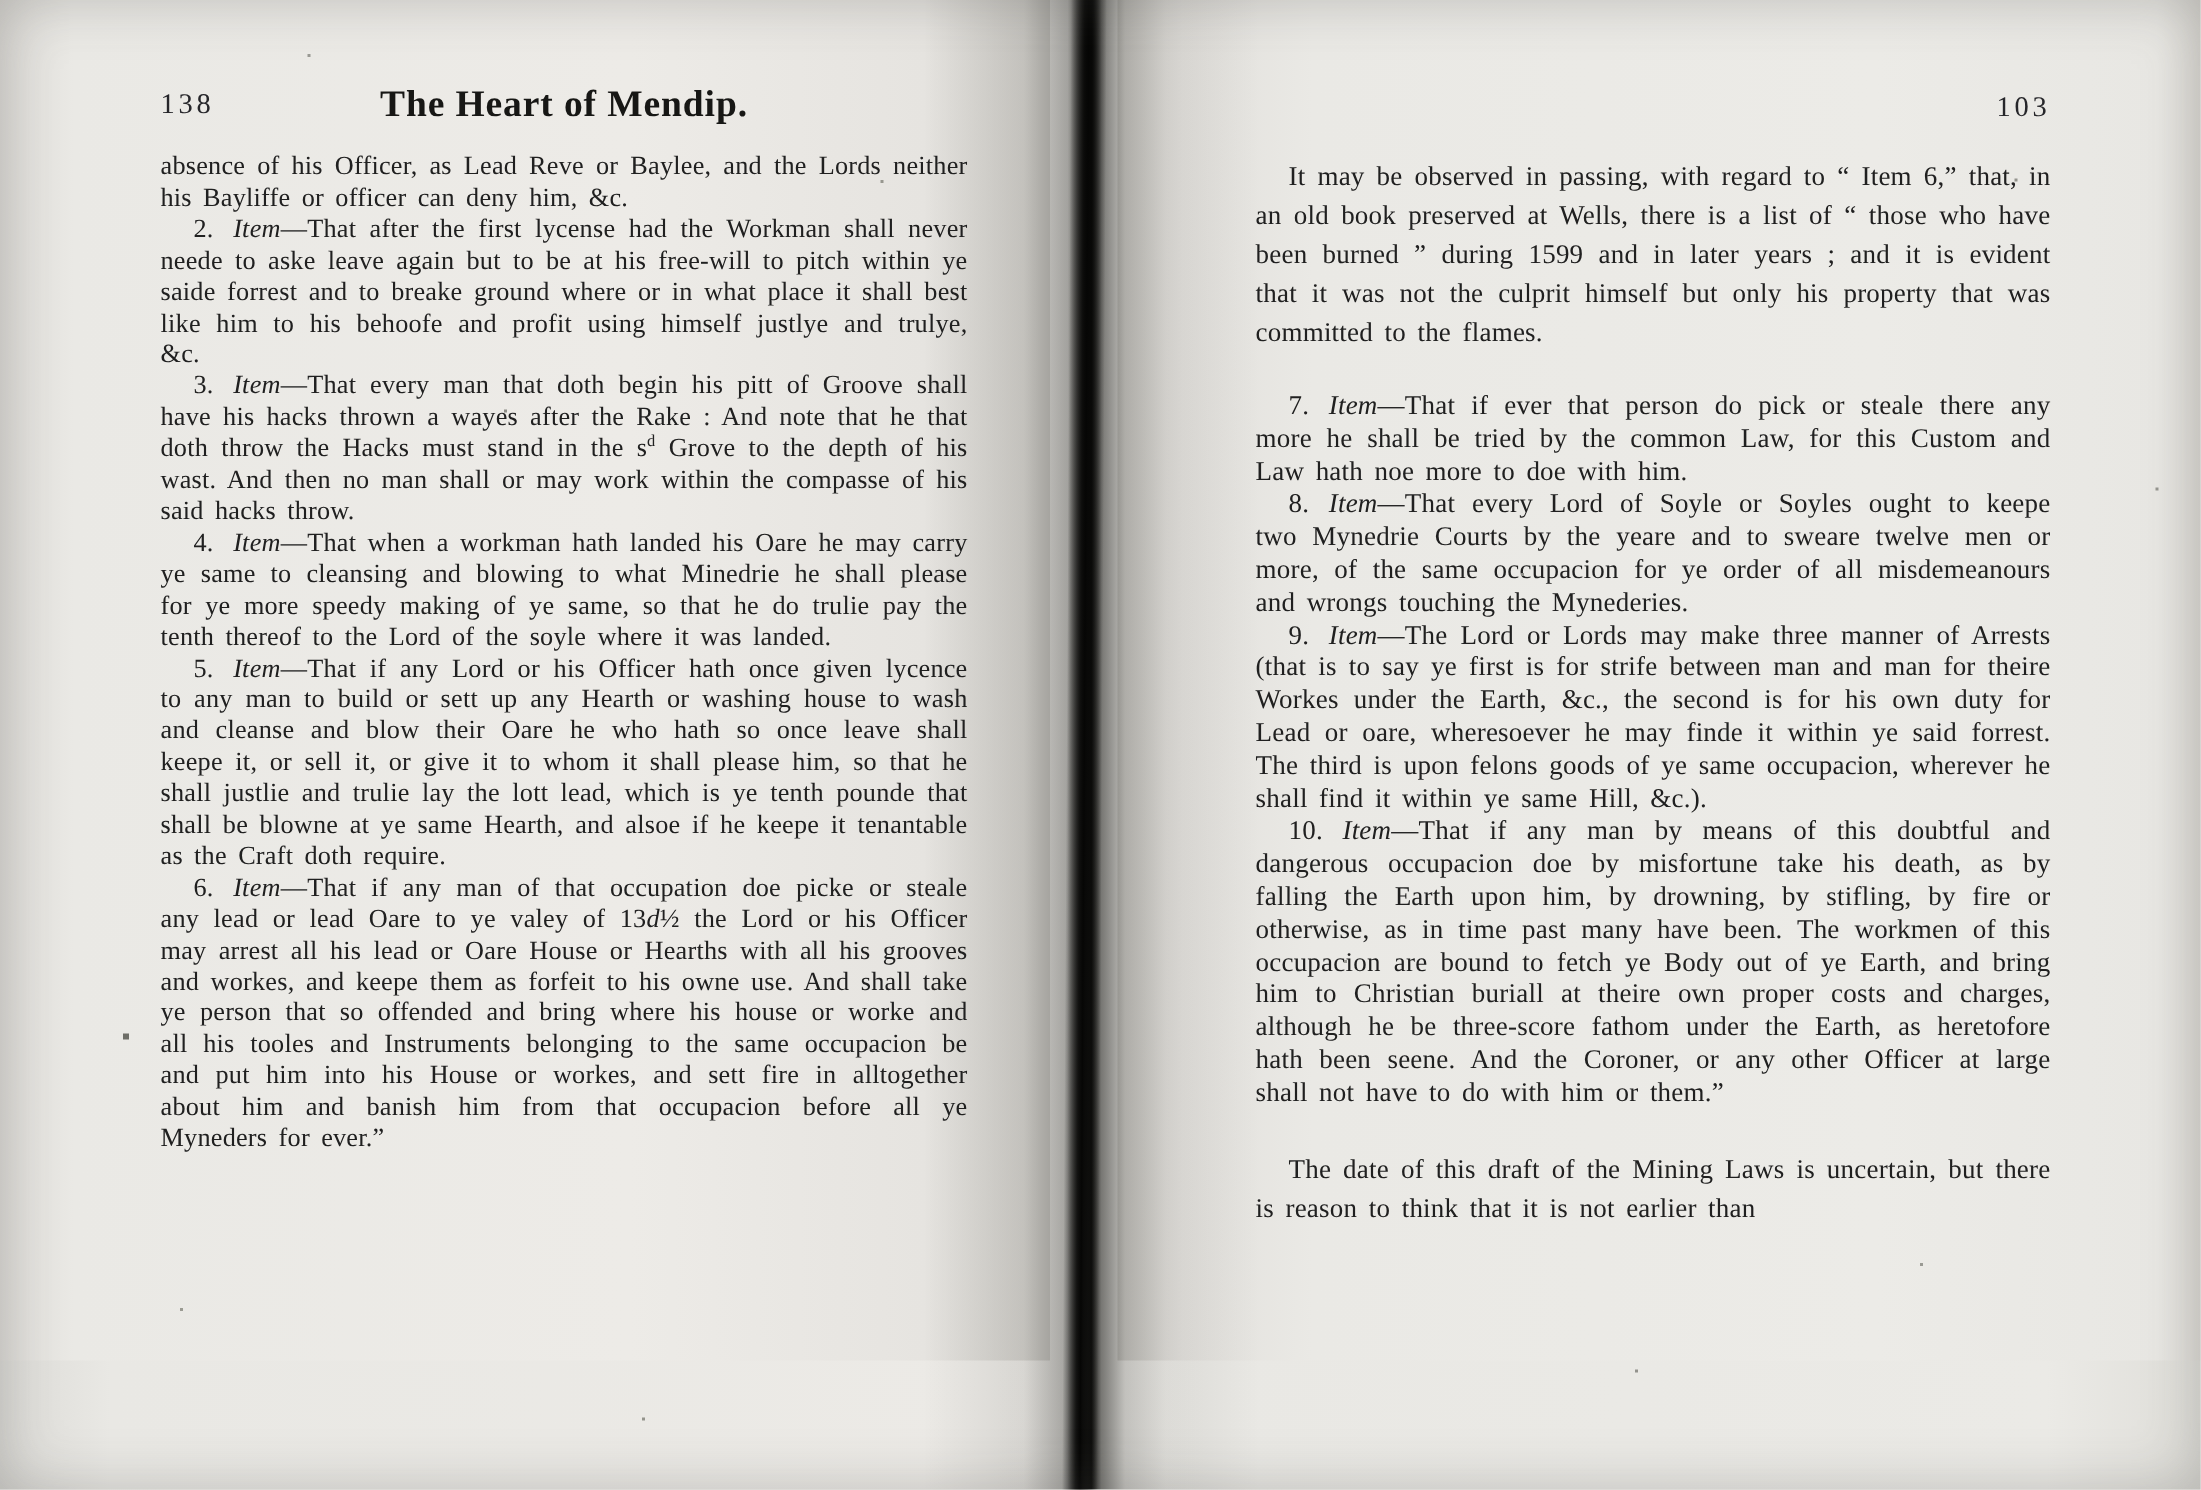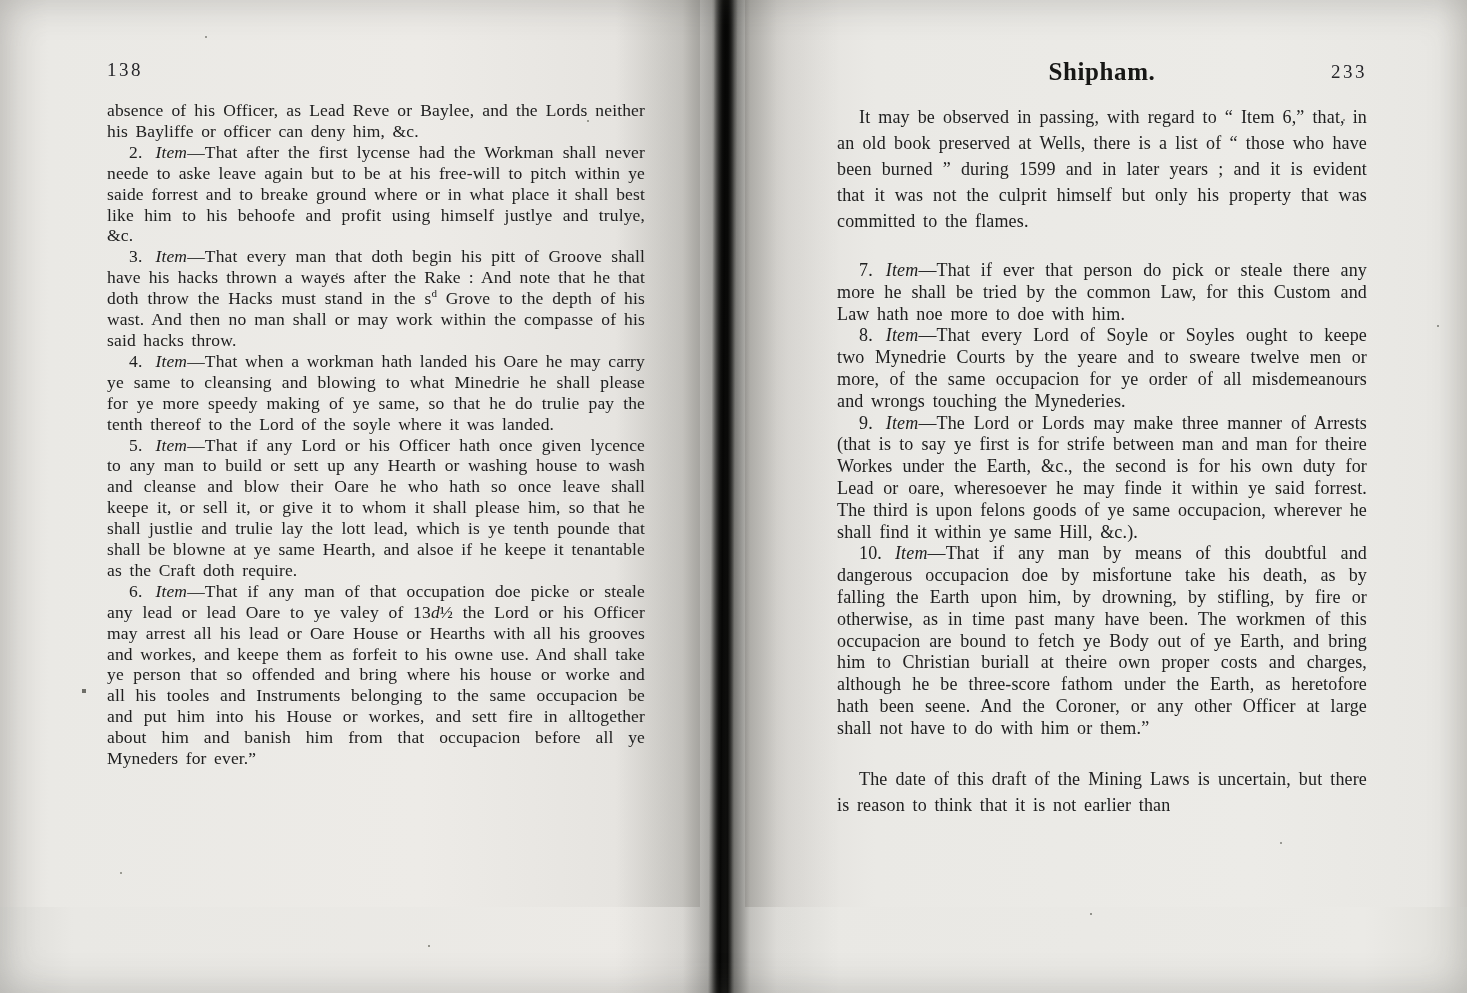--- a/index.html
+++ b/index.html
@@ -102,37 +102,37 @@
 </style>
 </head>
 <body>
 
 <div class="spread">
 
   <section class="page page-left">
     <div class="page-inner">
       <header class="page-header">
         <span class="page-num pos-left">138</span>
+        <h1 class="running-title">The Heart of Mendip.</h1>
       </header>
       <div class="page-body" id="left-body">
           <p class="para"><span>absence of his Officer, as Lead Reve or Baylee, and the Lords neither his Bayliffe or officer can deny him, &amp;c.</span></p>
           <p class="para indent"><span class="num">2.</span><i>Item</i><span>—That after the first lycense had the Workman shall never neede to aske leave again but to be at his free-will to pitch within ye saide forrest and to breake ground where or in what place it shall best like him to his behoofe and profit using himself justlye and trulye, &amp;c.</span></p>
           <p class="para indent"><span class="num">3.</span><i>Item</i><span>—That every man that doth begin his pitt of Groove shall have his hacks thrown a wayes after the Rake :  And note that he that doth throw the Hacks must stand in the s</span><sup>d</sup><span> Grove to the depth of his wast.  And then no man shall or may work within the compasse of his said hacks throw.</span></p>
           <p class="para indent"><span class="num">4.</span><i>Item</i><span>—That when a workman hath landed his Oare he may carry ye same to cleansing and blowing to what Minedrie he shall please for ye more speedy making of ye same, so that he do trulie pay the tenth thereof to the Lord of the soyle where it was landed.</span></p>
           <p class="para indent"><span class="num">5.</span><i>Item</i><span>—That if any Lord or his Officer hath once given lycence to any man to build or sett up any Hearth or washing house to wash and cleanse and blow their Oare he who hath so once leave shall keepe it, or sell it, or give it to whom it shall please him, so that he shall justlie and trulie lay the lott lead, which is ye tenth pounde that shall be blowne at ye same Hearth, and alsoe if he keepe it tenantable as the Craft doth require.</span></p>
           <p class="para indent"><span class="num">6.</span><i>Item</i><span>—That if any man of that occupation doe picke or steale any lead or lead Oare to ye valey of 13</span><i>d</i><span>½ the Lord or his Officer may arrest all his lead or Oare House or Hearths with all his grooves and workes, and keepe them as forfeit to his owne use.  And shall take ye person that so offended and bring where his house or worke and all his tooles and Instruments belonging to the same occupacion be and put him into his House or workes, and sett fire in alltogether about him and banish him from that occupacion before all ye Myneders for ever.”</span></p>
         </div>
     </div>
   </section>
 
   <section class="page page-right">
     <div class="page-inner">
       <header class="page-header">
-        <h1 class="running-title">Shipham.</h1>
-        <span class="page-num pos-right">233</span>
+        <span class="page-num pos-right">103</span>
       </header>
       <div class="page-body" id="right-body">
           <p class="para indent wide"><span>It may be observed in passing, with regard to “ Item 6,” that, in an old book preserved at Wells, there is a list of “ those who have been burned ” during 1599 and in later years ; and it is evident that it was not the culprit himself but only his property that was committed to the flames.</span></p>
           <p class="para indent gap"><span class="num">7.</span><i>Item</i><span>—That if ever that person do pick or steale there any more he shall be tried by the common Law, for this Custom and Law hath noe more to doe with him.</span></p>
           <p class="para indent"><span class="num">8.</span><i>Item</i><span>—That every Lord of Soyle or Soyles ought to keepe two Mynedrie Courts by the yeare and to sweare twelve men or more, of the same occupacion for ye order of all misdemeanours and wrongs touching the Mynederies.</span></p>
           <p class="para indent"><span class="num">9.</span><i>Item</i><span>—The Lord or Lords may make three manner of Arrests (that is to say ye first is for strife between man and man for theire Workes under the Earth, &amp;c., the second is for his own duty for Lead or oare, wheresoever he may finde it within ye said forrest.  The third is upon felons goods of ye same occupacion, wherever he shall find it within ye same Hill, &amp;c.).</span></p>
           <p class="para indent"><span class="num">10.</span><i>Item</i><span>—That if any man by means of this doubtful and dangerous occupacion doe by misfortune take his death, as by falling the Earth upon him, by drowning, by stifling, by fire or otherwise, as in time past many have been.  The workmen of this occupacion are bound to fetch ye Body out of ye Earth, and bring him to Christian buriall at theire own proper costs and charges, although he be three-score fathom under the Earth, as heretofore hath been seene.  And the Coroner, or any other Officer at large shall not have to do with him or them.”</span></p>
           <p class="para indent wide gap"><span>The date of this draft of the Mining Laws is uncertain, but there is reason to think that it is not earlier than</span></p>
         </div>
     </div>

